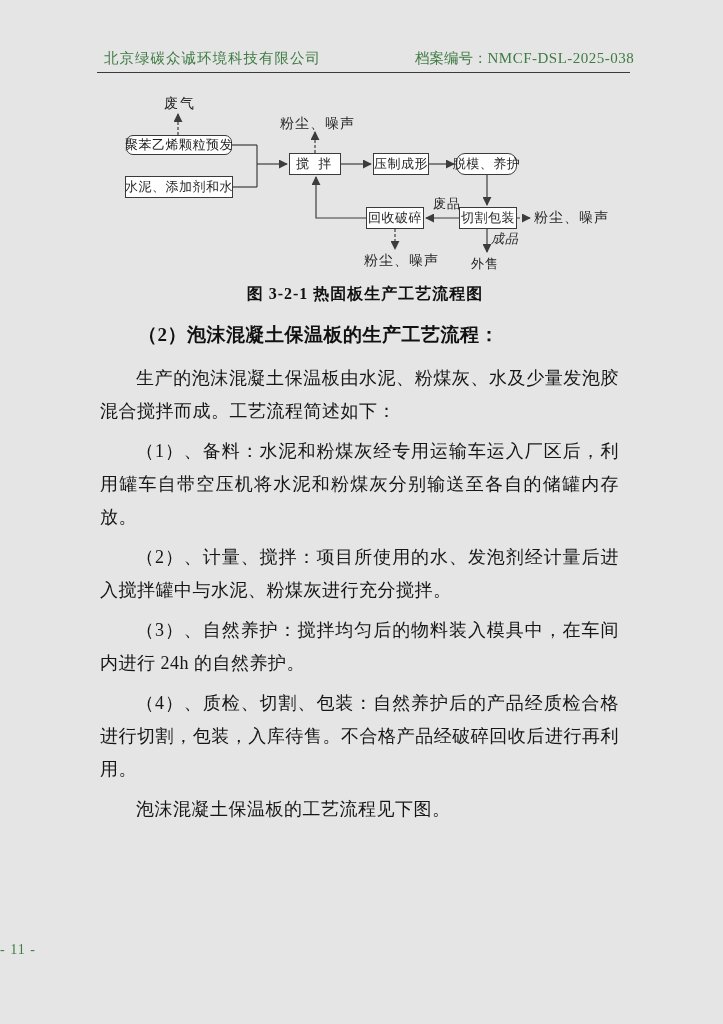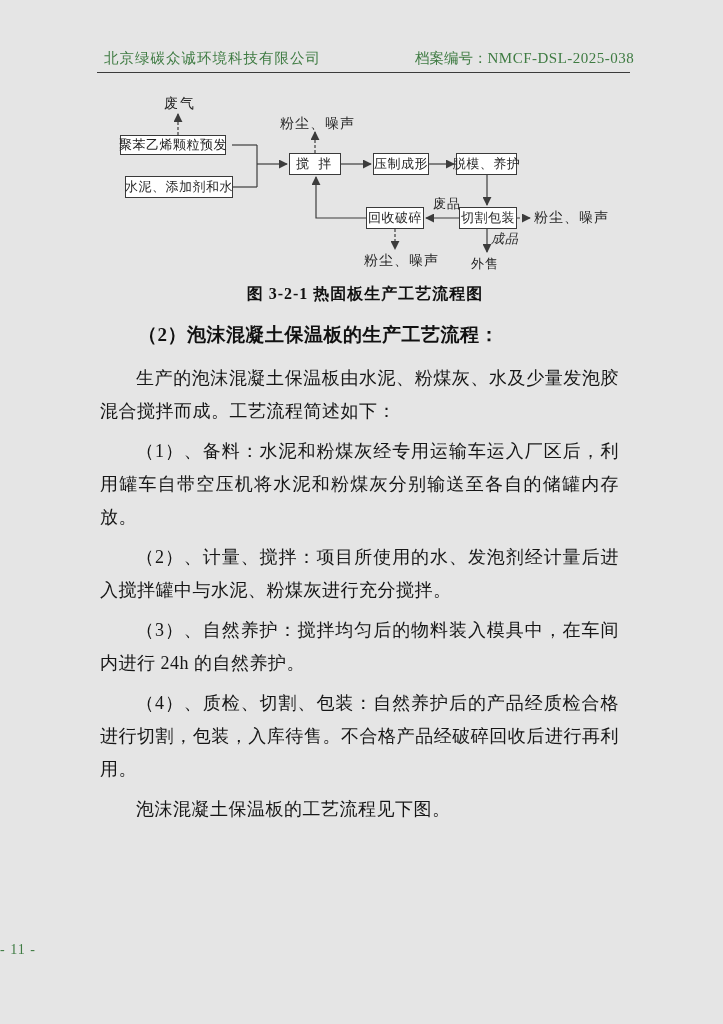--- a/index.html
+++ b/index.html
@@ -63,25 +63,25 @@
       <path d="M459,130 L426,130" stroke="#3c3c3c" stroke-width="1.2" fill="none" marker-end="url(#arr)"></path>
       <path d="M487,141 L487,164" stroke="#3c3c3c" stroke-width="1.2" fill="none" marker-end="url(#arr)"></path>
       <path d="M366,130 L316,130 L316,89" stroke="#3c3c3c" stroke-width="1.2" fill="none" marker-end="url(#arr)"></path>
 
       <path d="M178,47 L178,26" stroke="#3c3c3c" stroke-width="1.2" fill="none" stroke-dasharray="3,2" marker-end="url(#arr)"></path>
       <path d="M315,65 L315,44" stroke="#3c3c3c" stroke-width="1.2" fill="none" stroke-dasharray="3,2" marker-end="url(#arr)"></path>
       <path d="M517,130 L530,130" stroke="#3c3c3c" stroke-width="1.2" fill="none" stroke-dasharray="3,2" marker-end="url(#arr)"></path>
       <path d="M395,141 L395,161" stroke="#3c3c3c" stroke-width="1.2" fill="none" stroke-dasharray="3,2" marker-end="url(#arr)"></path>
     </svg>
 
-    <div class="fbox" style="left:120px; top:47px; width:106px; height:20px;">聚苯乙烯颗粒预发</div>
+    <div class="fbox" style="left:126px; top:47px; width:106px; height:20px;border-radius:7px;">聚苯乙烯颗粒预发</div>
     <div class="fbox" style="left:125px; top:88px; width:108px; height:22px;">水泥、添加剂和水</div>
     <div class="fbox" style="left:289px; top:65px; width:52px; height:22px; letter-spacing:3px;">搅 拌</div>
     <div class="fbox" style="left:373px; top:65px; width:56px; height:22px;">压制成形</div>
-    <div class="fbox" style="left:456px; top:65px; width:61px; height:22px;">脱模、养护</div>
+    <div class="fbox" style="left:456px; top:65px; width:61px; height:22px;border-radius:9px;">脱模、养护</div>
     <div class="fbox" style="left:459px; top:119px; width:58px; height:22px;">切割包装</div>
     <div class="fbox" style="left:366px; top:119px; width:58px; height:22px;">回收破碎</div>
 
     <div class="flabel" style="left:164px; top:7px; letter-spacing:2px;">废气</div>
     <div class="flabel" style="left:280px; top:27px;">粉尘、噪声</div>
     <div class="flabel" style="left:534px; top:121px;">粉尘、噪声</div>
     <div class="flabel" style="left:364px; top:164px;">粉尘、噪声</div>
     <div class="flabel sm" style="left:433px; top:107px;">废品</div>
     <div class="flabel sm" style="left:491px; top:142px;font-style:italic;">成品</div>
     <div class="flabel sm" style="left:471px; top:167px;">外售</div>

